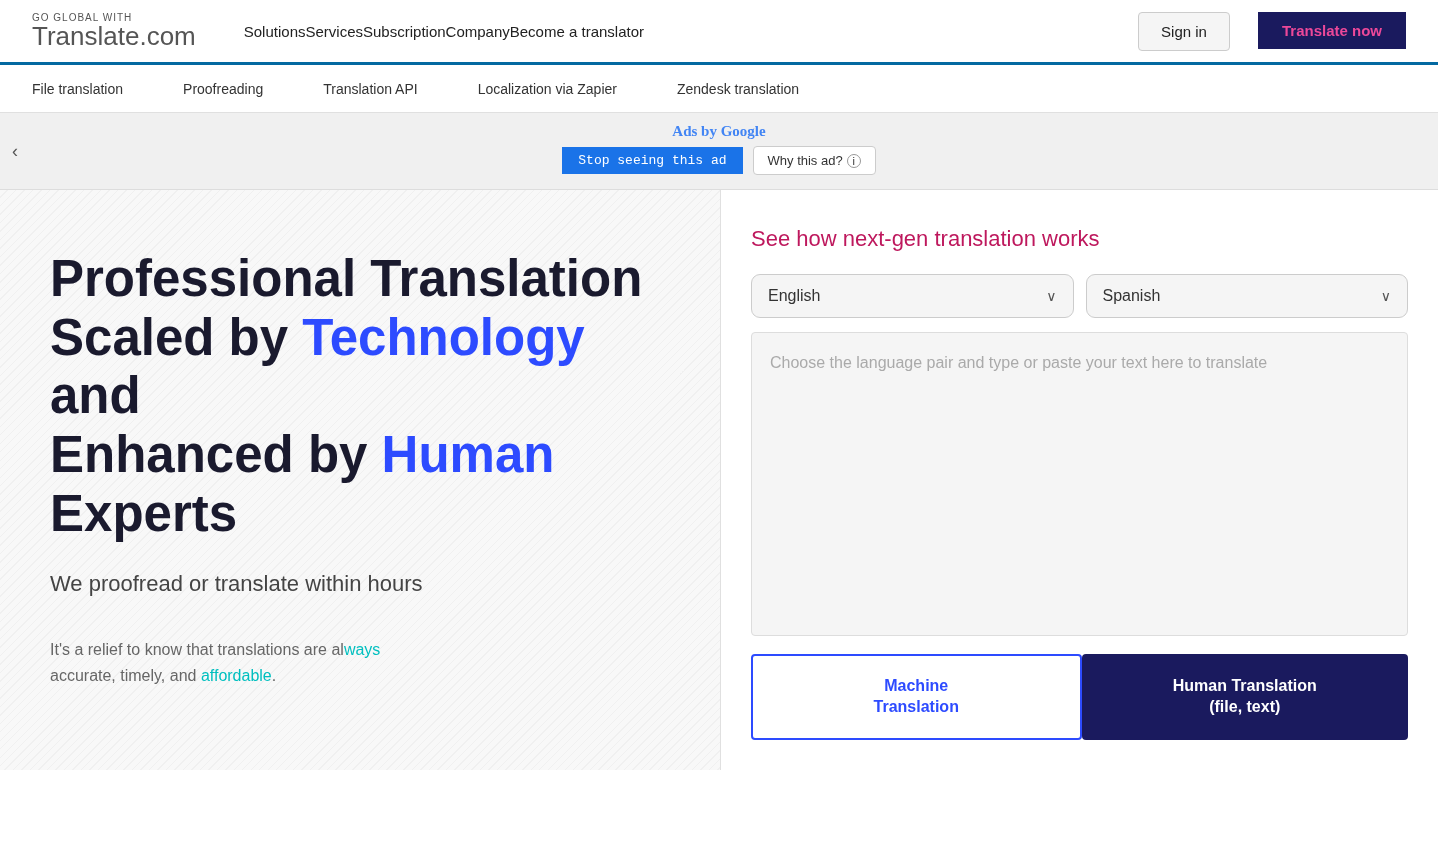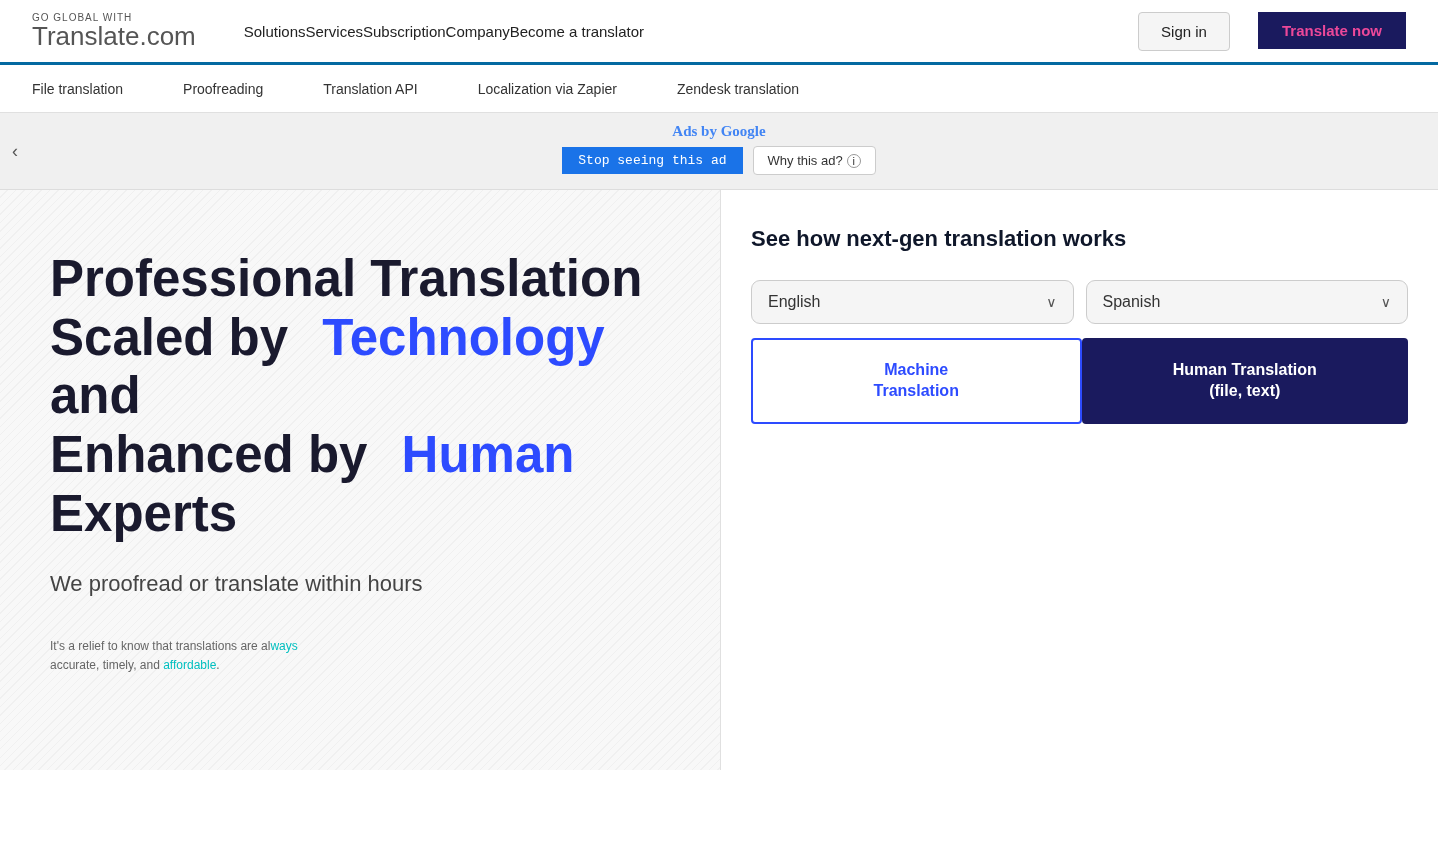--- a/index.html
+++ b/index.html
@@ -172,47 +172,46 @@
     }
     .hero-title {
       font-size: 51px;
       font-weight: 800;
       color: #1a1a2e;
       line-height: 1.15;
       margin-bottom: 28px;
     }
     .hero-title .highlight {
       color: #2d4bff;
-      margin-left: 20px;
     }
     .hero-subtitle {
       font-size: 22px;
       color: #444;
       margin-bottom: 40px;
     }
     .testimonial {
-      font-size: 12px;
+      font-size: 16px;
       color: #666;
       line-height: 1.6;
     }
 
     
     .hero-right {
       flex: 1;
       background: #fff;
       border-left: 1px solid #e0e0e0;
       padding: 36px 30px 30px;
       display: flex;
       flex-direction: column;
     }
     .right-title {
       font-size: 22px;
-      font-weight: 700;
-      color: #0f172a;
-      margin-bottom: 28px;
+      font-weight: 400;
+      color: #be185d;
+      margin-bottom: 22px;
     }
 
     
     .lang-selectors {
       display: flex;
       gap: 12px;
       margin-bottom: 14px;
     }
     .lang-select {
       flex: 1;
@@ -349,20 +348,23 @@
       <div class="lang-select">
         <span>English</span>
         <span class="chevron">∨</span>
       </div>
       <div class="lang-select">
         <span>Spanish</span>
         <span class="chevron">∨</span>
       </div>
     </div>
 
+    <div class="translate-area">
+      <span>Choose the language pair and type or paste your text here to translate</span>
+    </div>
 
     <div class="translate-buttons">
       <button class="btn-machine">
         <span>Machine</span><br>
         <span>Translation</span>
       </button>
       <button class="btn-human">
         <span>Human Translation</span><br>
         <span>(file, text)</span>
       </button>

